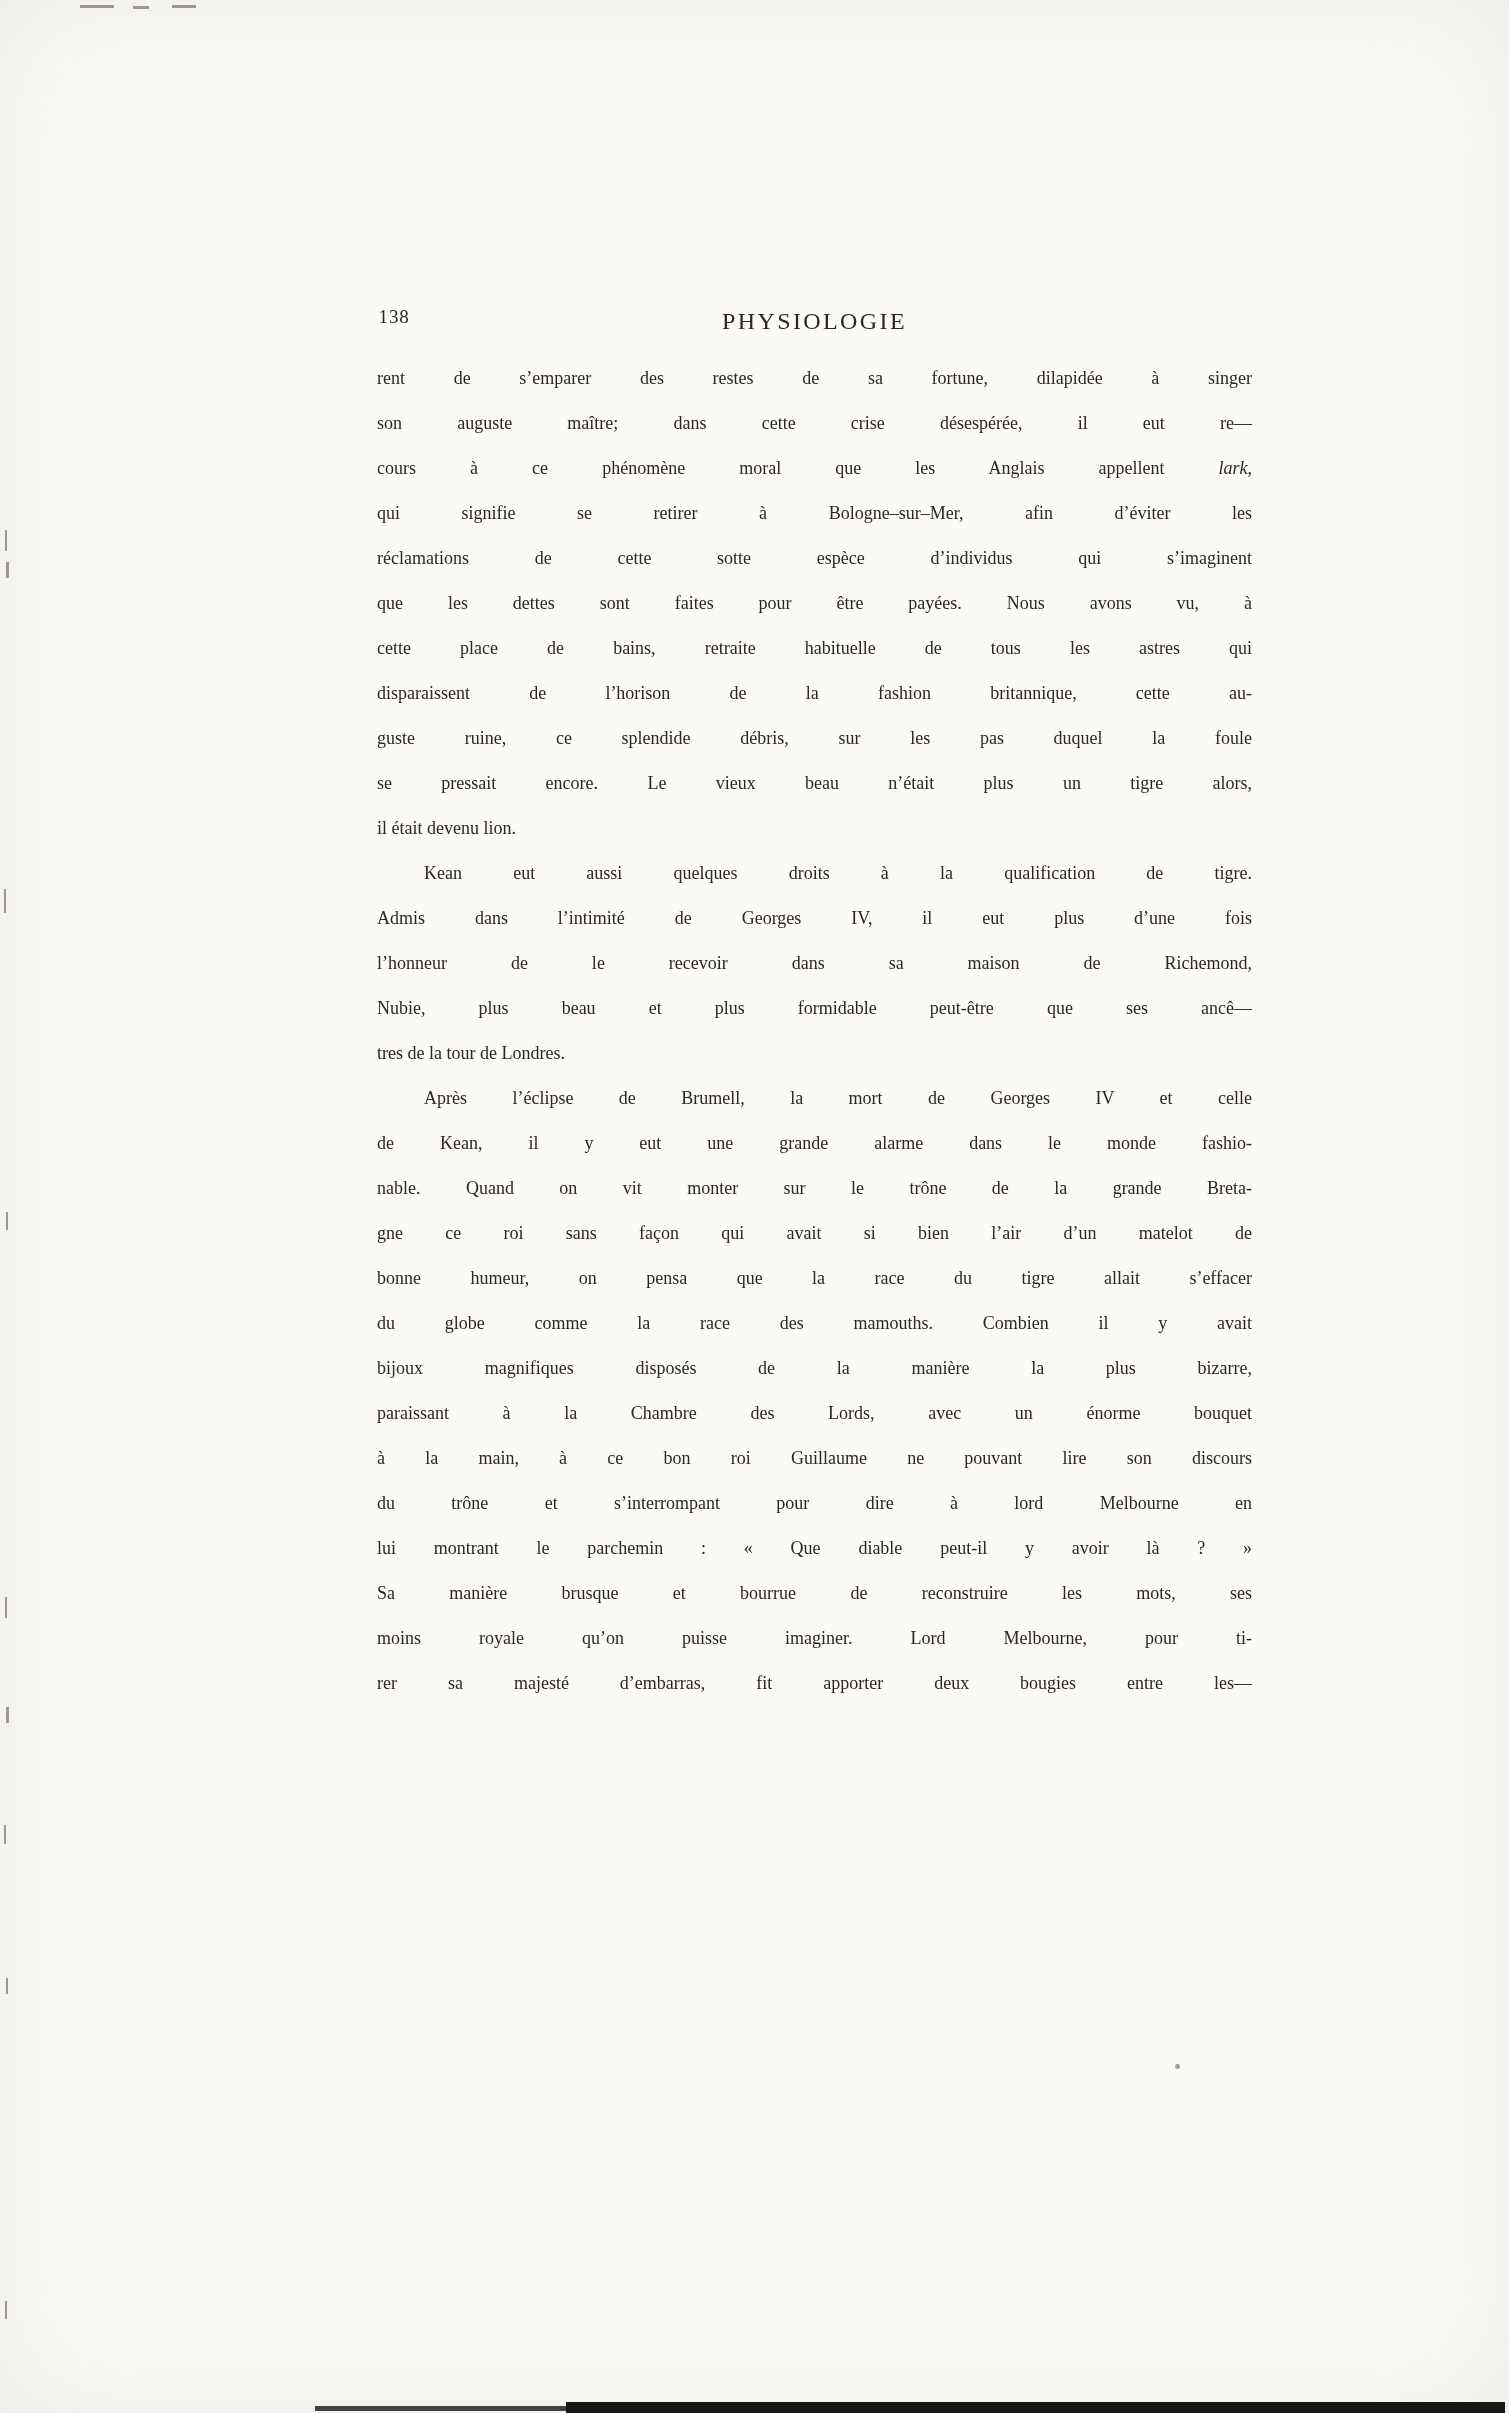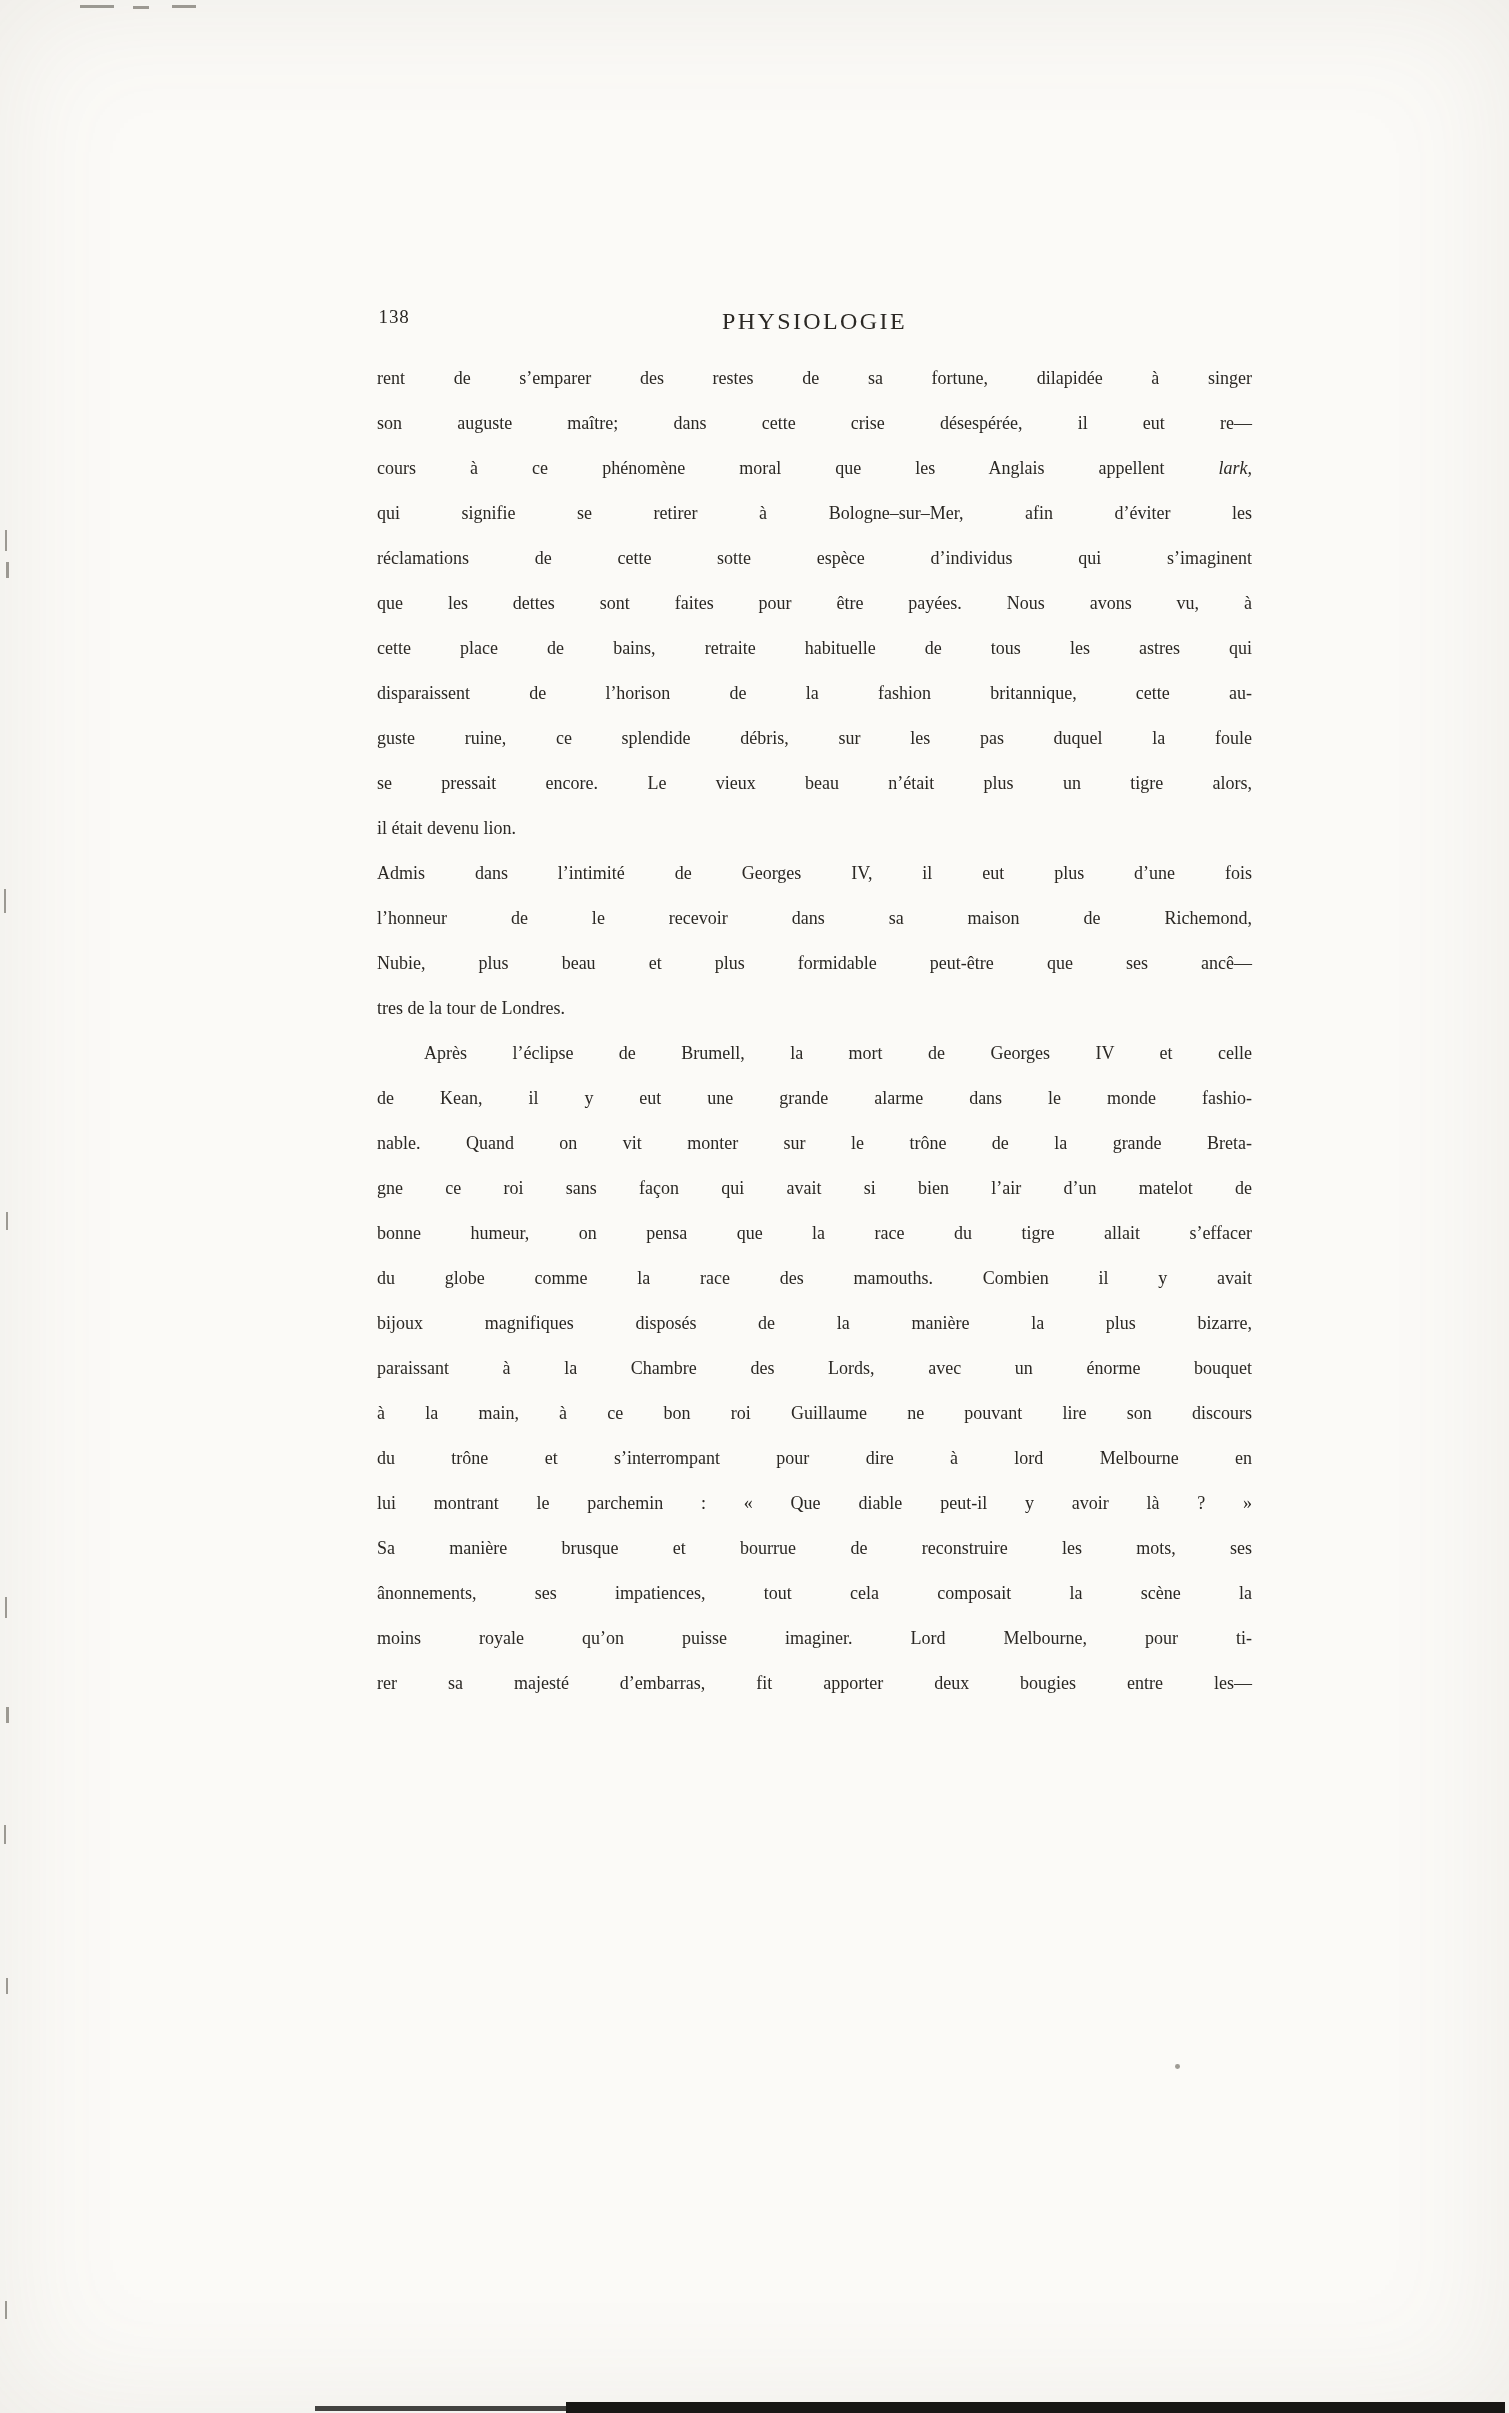--- a/index.html
+++ b/index.html
@@ -113,39 +113,39 @@
           <div class="line">qui signifie se retirer à Bologne–sur–Mer, afin d’éviter les</div>
           <div class="line">réclamations de cette sotte espèce d’individus qui s’imaginent</div>
           <div class="line">que les dettes sont faites pour être payées. Nous avons vu, à</div>
           <div class="line">cette place de bains, retraite habituelle de tous les astres qui</div>
           <div class="line">disparaissent de l’horison de la fashion britannique, cette au-</div>
           <div class="line">guste ruine, ce splendide débris, sur les pas duquel la foule</div>
           <div class="line">se pressait encore. Le vieux beau n’était plus un tigre alors,</div>
           <div class="line no-justify">il était devenu lion.</div>
         </div>
         <div class="para">
+          <div class="line indent">Kean eut aussi quelques droits à la qualification de tigre.</div>
           <div class="line">Admis dans l’intimité de Georges IV, il eut plus d’une fois</div>
           <div class="line">l’honneur de le recevoir dans sa maison de Richemond,</div>
           <div class="line">Nubie, plus beau et plus formidable peut-être que ses ancê—</div>
           <div class="line no-justify">tres de la tour de Londres.</div>
         </div>
         <div class="para">
           <div class="line indent">Après l’éclipse de Brumell, la mort de Georges IV et celle</div>
           <div class="line">de Kean, il y eut une grande alarme dans le monde fashio-</div>
           <div class="line">nable. Quand on vit monter sur le trône de la grande Breta-</div>
           <div class="line">gne ce roi sans façon qui avait si bien l’air d’un matelot de</div>
           <div class="line">bonne humeur, on pensa que la race du tigre allait s’effacer</div>
           <div class="line">du globe comme la race des mamouths. Combien il y avait</div>
           <div class="line">bijoux magnifiques disposés de la manière la plus bizarre,</div>
           <div class="line">paraissant à la Chambre des Lords, avec un énorme bouquet</div>
           <div class="line">à la main, à ce bon roi Guillaume ne pouvant lire son discours</div>
           <div class="line">du trône et s’interrompant pour dire à lord Melbourne en</div>
           <div class="line">lui montrant le parchemin : « Que diable peut-il y avoir là ? »</div>
           <div class="line">Sa manière brusque et bourrue de reconstruire les mots, ses</div>
-          <div class="line">ânonnements, ses impatiences, tout cela composait la scène la</div>
           <div class="line">moins royale qu’on puisse imaginer. Lord Melbourne, pour ti-</div>
           <div class="line">rer sa majesté d’embarras, fit apporter deux bougies entre les—</div>
         </div>
       </div>
   </div>
 
   <div class="bottom-bar b1"></div>
   <div class="bottom-bar b2"></div>
 
 </div>

